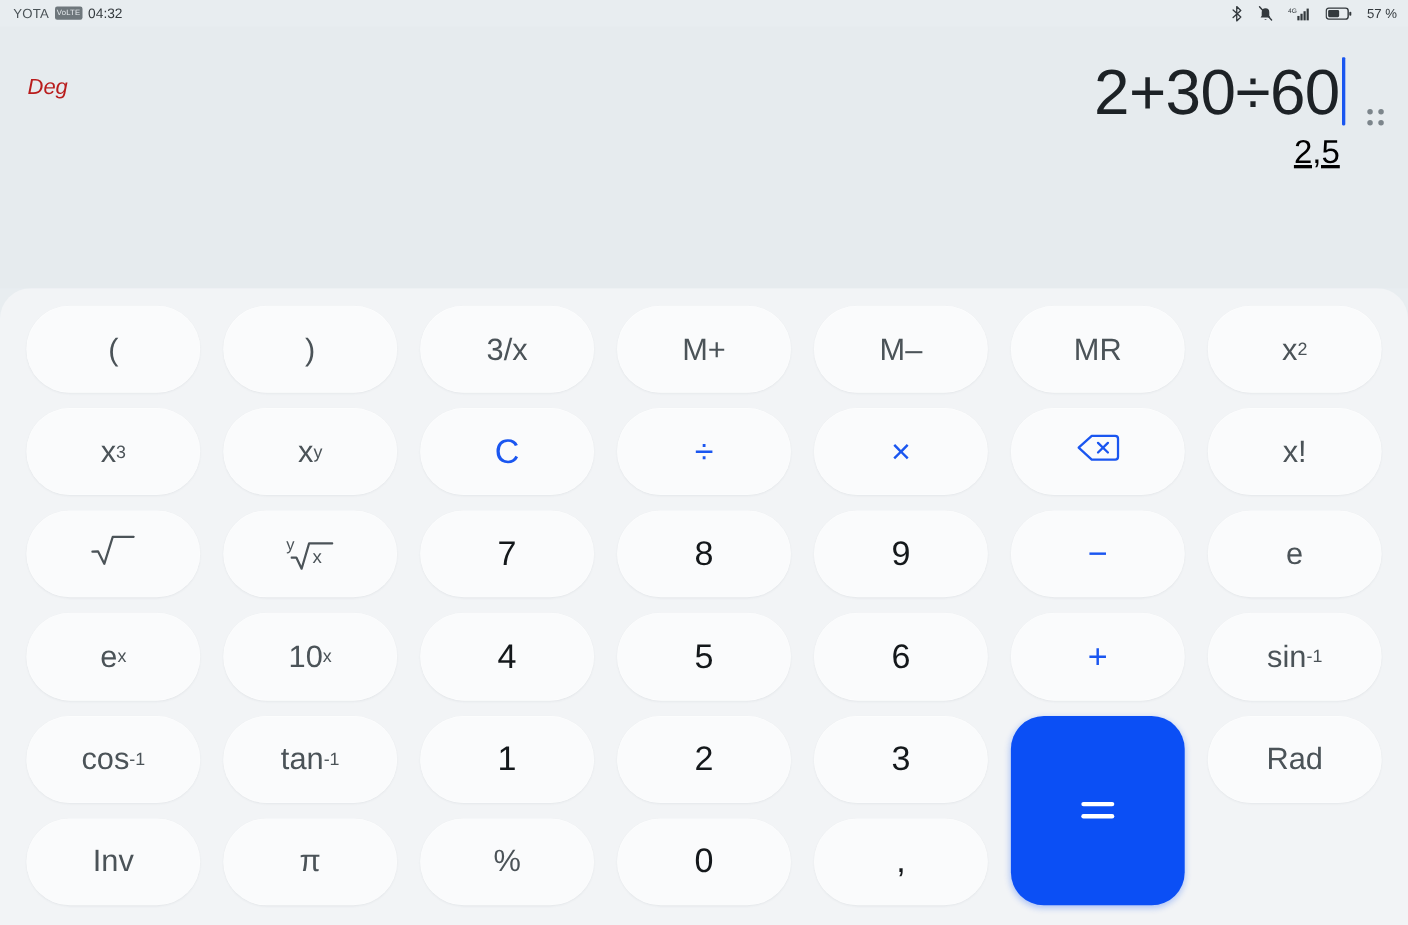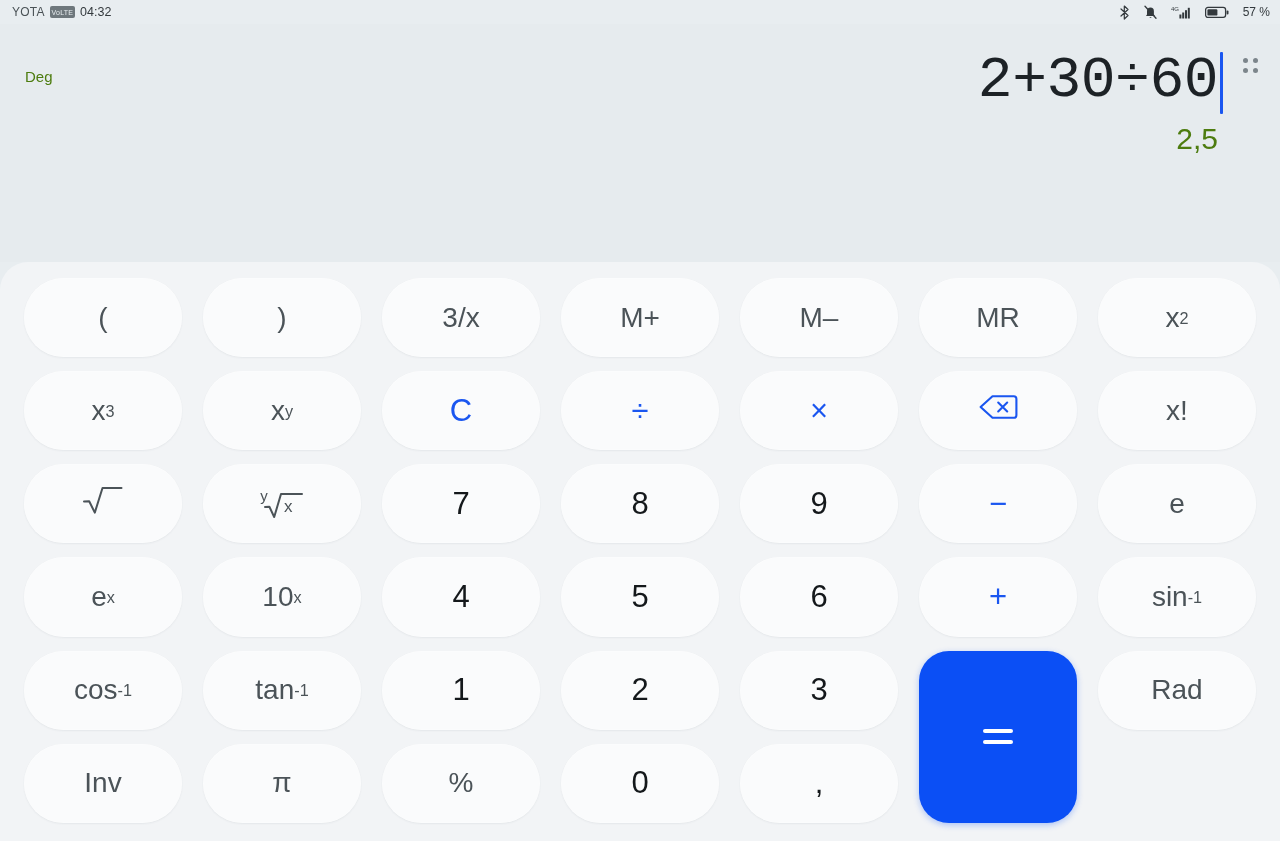--- a/index.html
+++ b/index.html
@@ -78,35 +78,35 @@
   .display {
     flex: 0 0 238px;
     position: relative;
     background: #e6ebee;
     box-sizing: border-box;
   }
   .angle-mode {
     position: absolute;
     left: 25px;
     top: 44px;
-    font-size: 15px;
-    color: #4d7c0f;
+    font-size: 20px;
+    color: #b91c1c;
+    font-style: italic;
   }
   .expr-wrap {
     position: absolute;
     right: 22px;
     top: 28px;
     display: flex;
     flex-direction: column;
     align-items: flex-end;
   }
   .expr-line {
     display: flex;
-    align-items: flex-start;
-    font-family: Liberation Mono, monospace;
+    align-items: flex-end;
   }
   .expression {
     font-size: 58px;
     color: #1d2226;
     letter-spacing: -0.5px;
     line-height: 1;
     font-weight: 400;
     white-space: nowrap;
   }
   .caret {
@@ -127,24 +127,25 @@
   }
   .drag-handle span {
     width: 5px;
     height: 5px;
     border-radius: 50%;
     background: #7c858b;
     display: block;
   }
   .result {
     font-size: 30px;
-    color: #4d7c0f;
+    color: #000000;
     margin-top: 10px;
     margin-right: 40px;
     line-height: 1;
+    text-decoration: underline;
   }
 
   
   .keypad {
     flex: 1 1 auto;
     background: #f2f4f6;
     border-radius: 28px 28px 0 0;
     padding: 16px 24px 18px 24px;
     box-sizing: border-box;
     display: grid;

